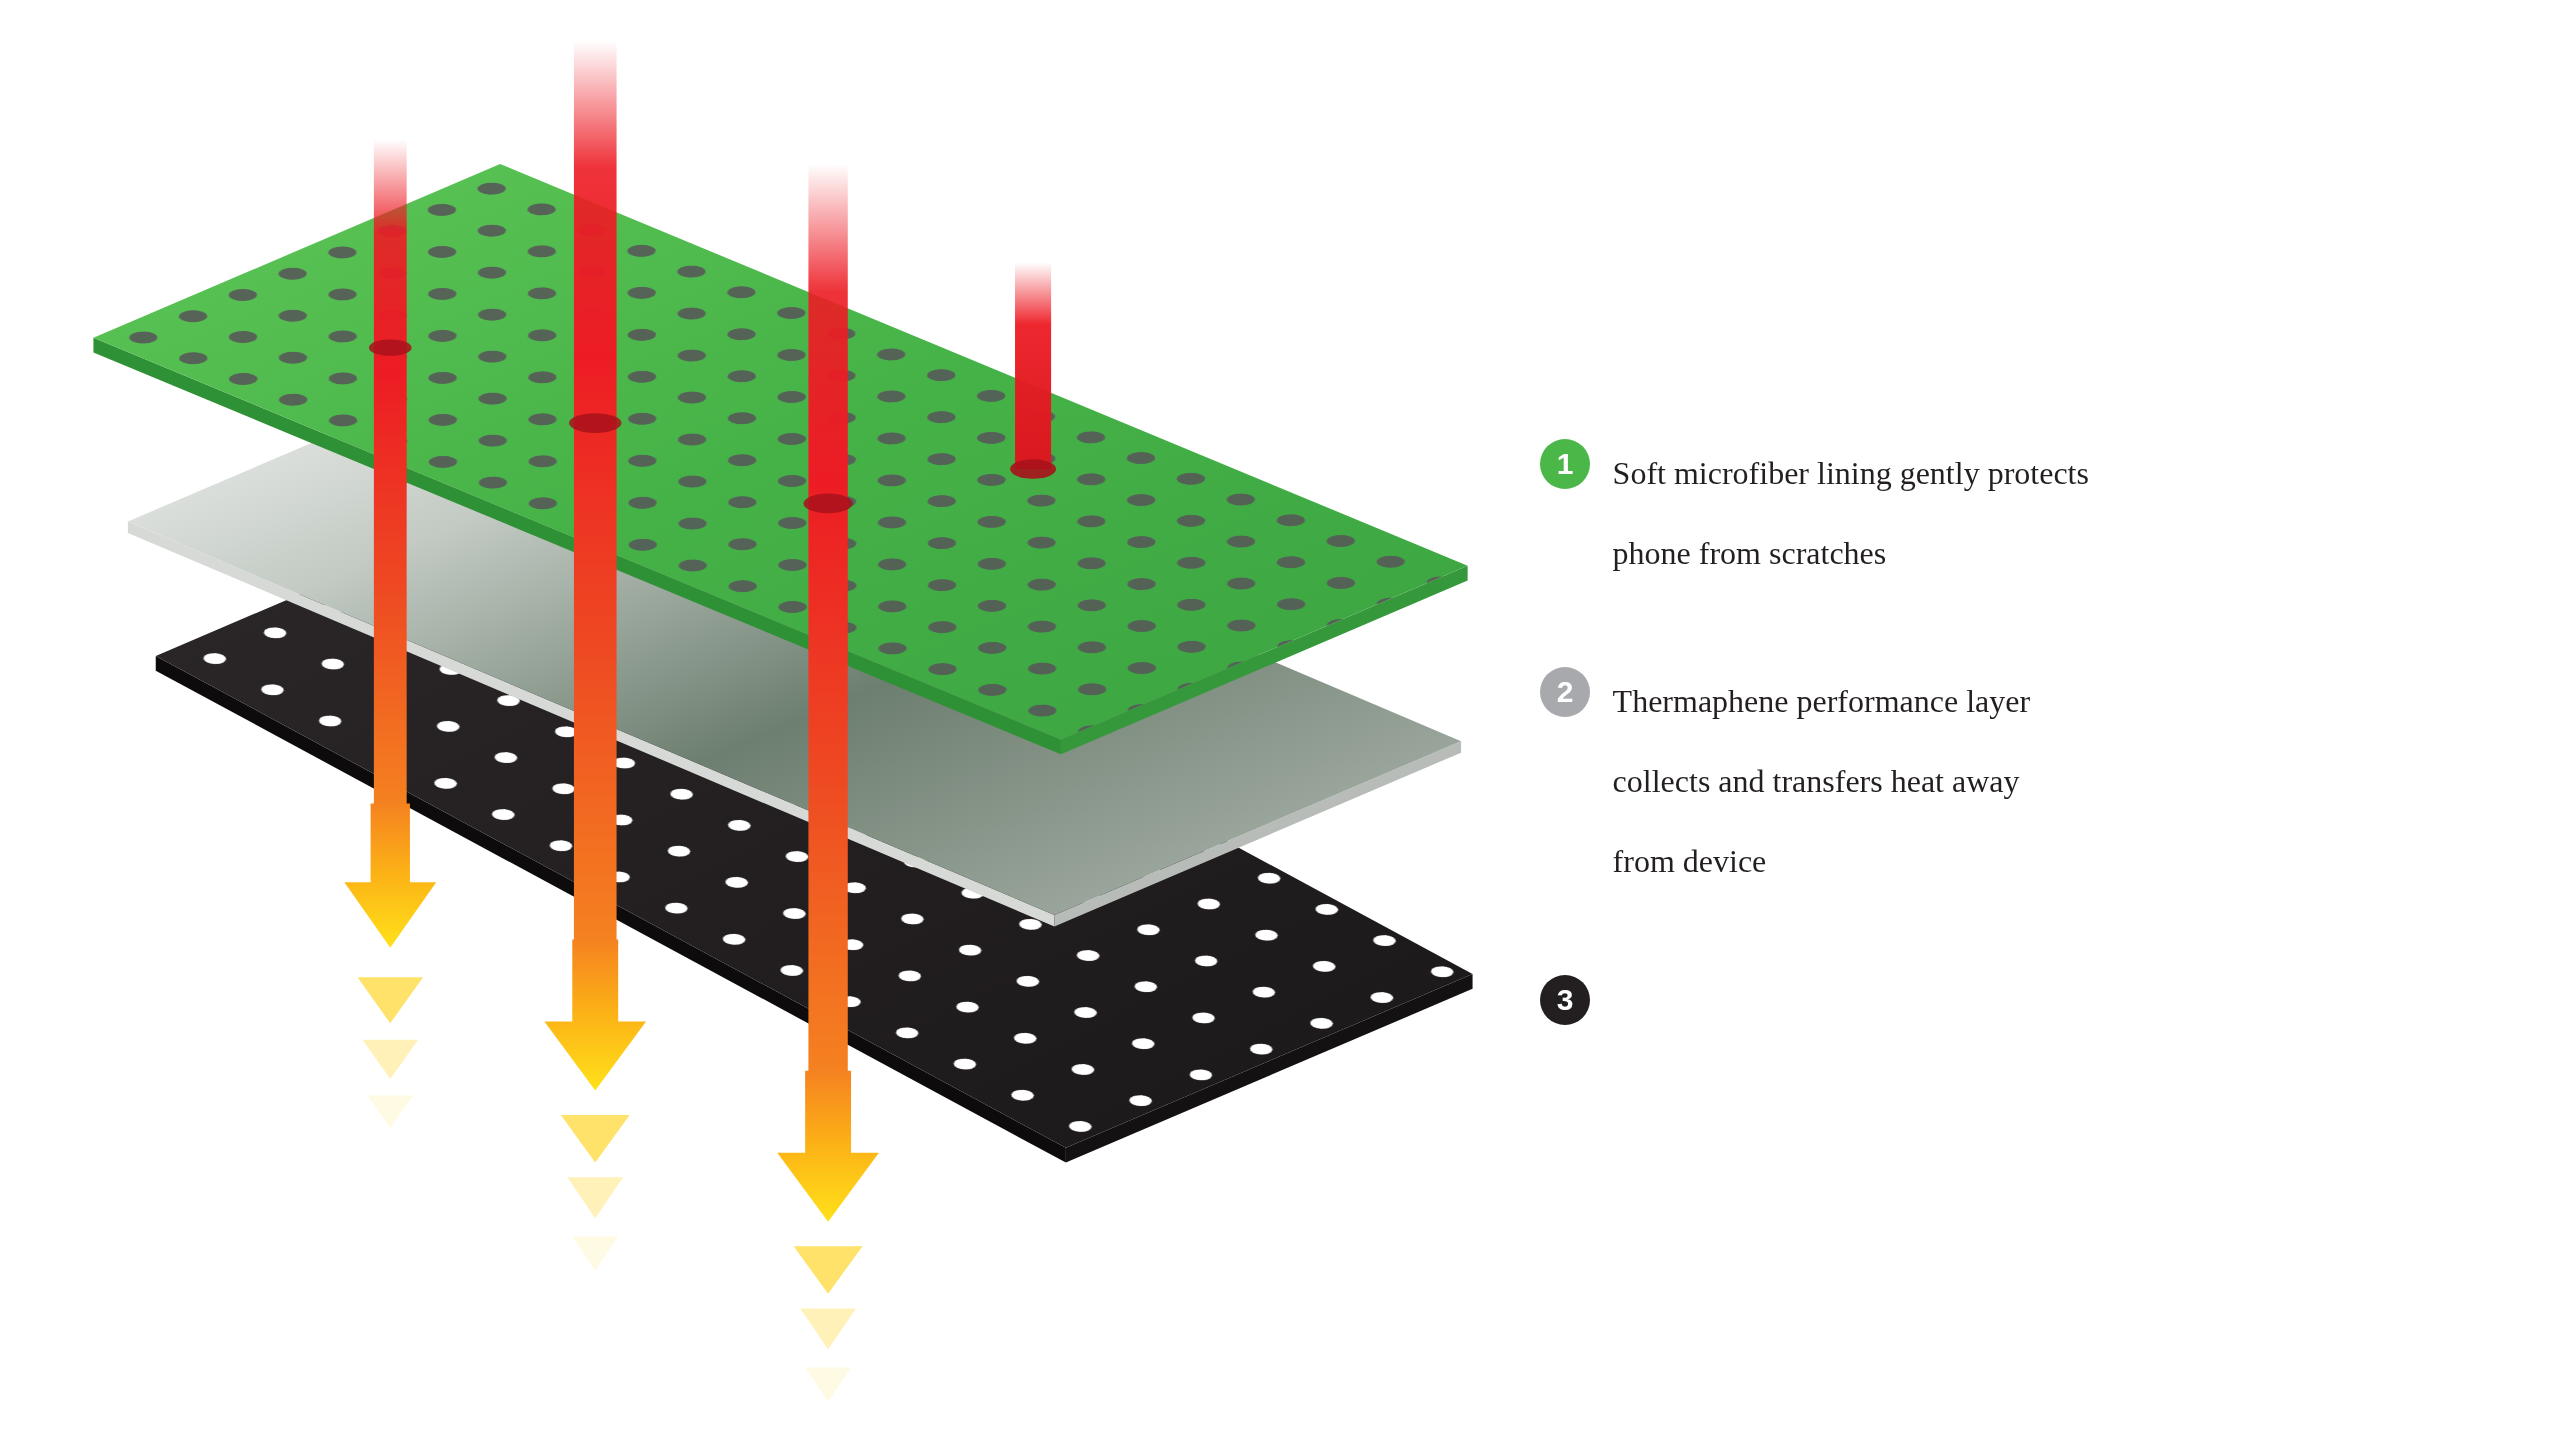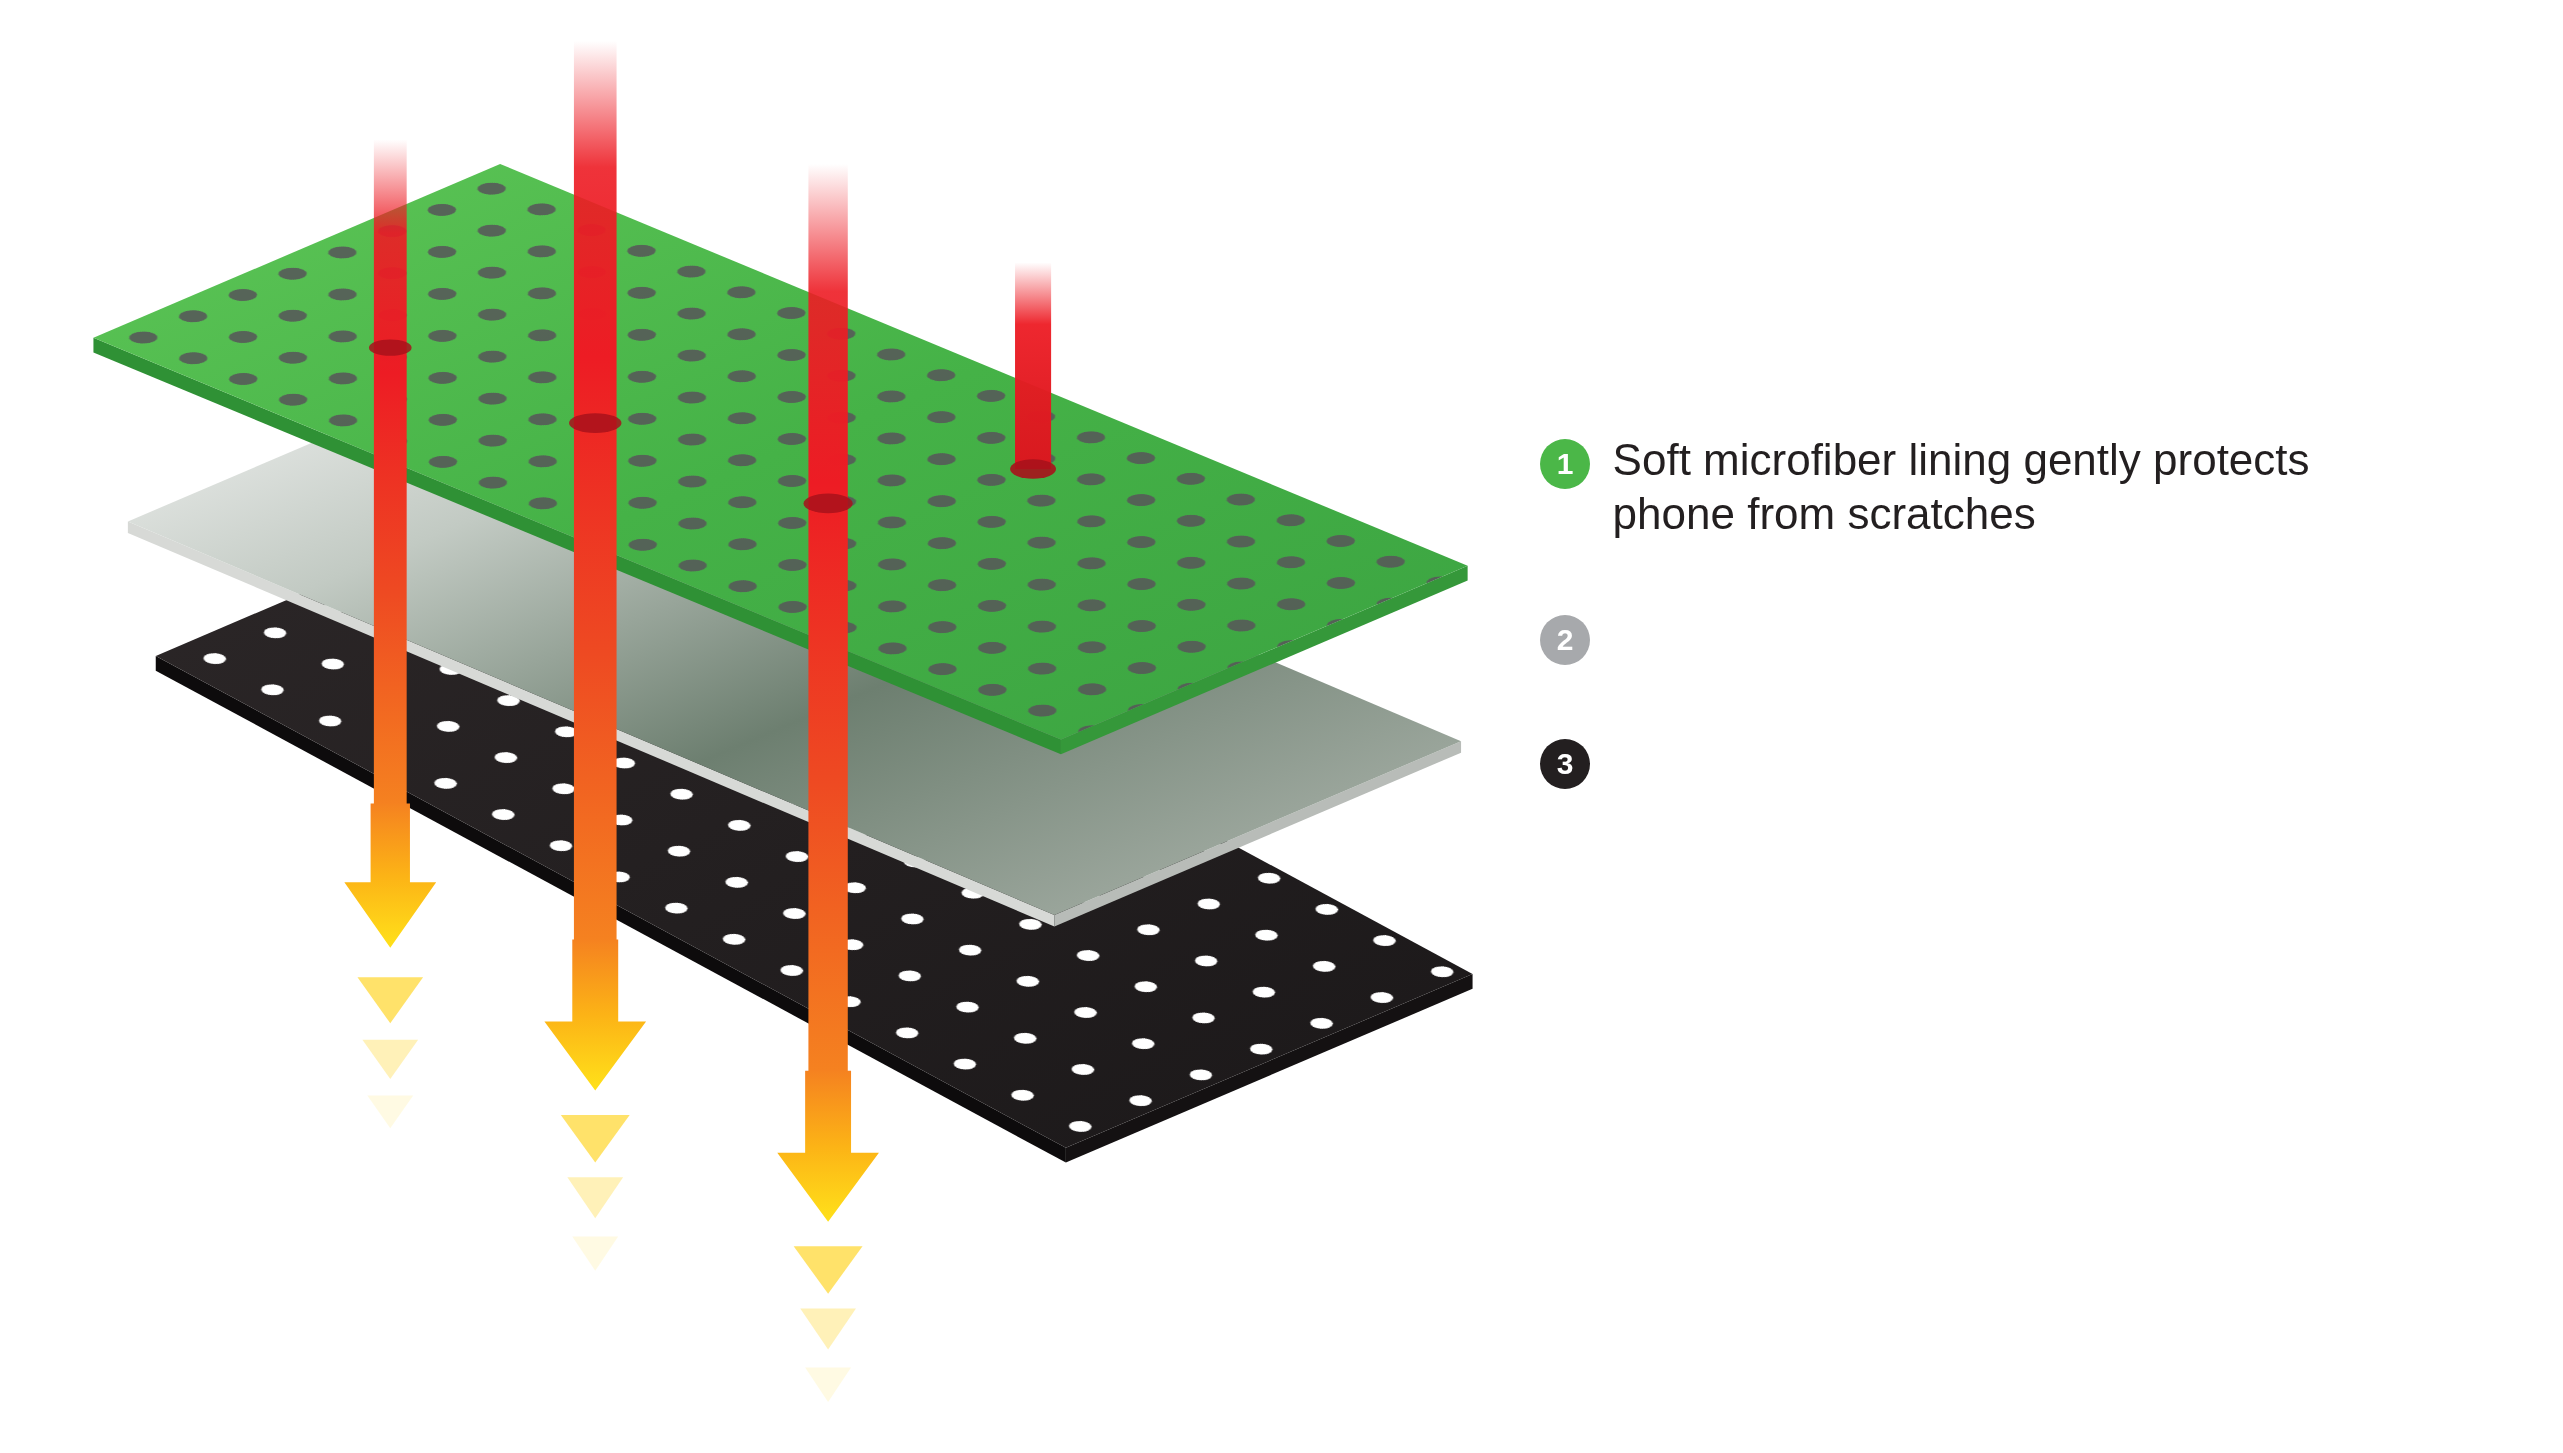--- a/index.html
+++ b/index.html
@@ -30,24 +30,25 @@
     color: #ffffff;
     font-size: 30px;
     font-weight: bold;
     display: flex; align-items: center; justify-content: center;
     flex: 0 0 auto;
     margin-top: 6.2px;
     line-height: 1;
   }
   .legend-text {
     margin: 0;
-    font-size: 44px;
-    line-height: 54px;
+    font-size: 32px;
+    line-height: 80px;
     color: #231f20;
     white-space: pre-line;
+    font-family: Liberation Serif, serif;
   }
 </style>
 </head>
 <body>
 
 <div class="diagram-wrap">
   <svg width="2563" height="1454" viewBox="0 0 1563 886" preserveAspectRatio="xMinYMin meet" xmlns="http://www.w3.org/2000/svg">
     <defs>
       <linearGradient id="gradGreen" x1="0" y1="0" x2="1" y2="1">
         <stop offset="0" stop-color="#5ec657"></stop>
@@ -145,18 +146,21 @@
 </div>
 
 <div class="legend">
   <div class="legend-item">
     <span class="badge" style="background-color: rgb(75, 183, 72);">1</span>
     <p class="legend-text">Soft microfiber lining gently protects
 phone from scratches</p>
   </div>
   <div class="legend-item">
     <span class="badge" style="background-color: rgb(167, 169, 172);">2</span>
+    <p class="legend-text">Thermaphene performance layer
+collects and transfers heat away
+from device</p>
   </div>
   <div class="legend-item">
     <span class="badge" style="background-color: rgb(35, 31, 32);">3</span>
   </div>
 </div>
 
 
 </body></html>

